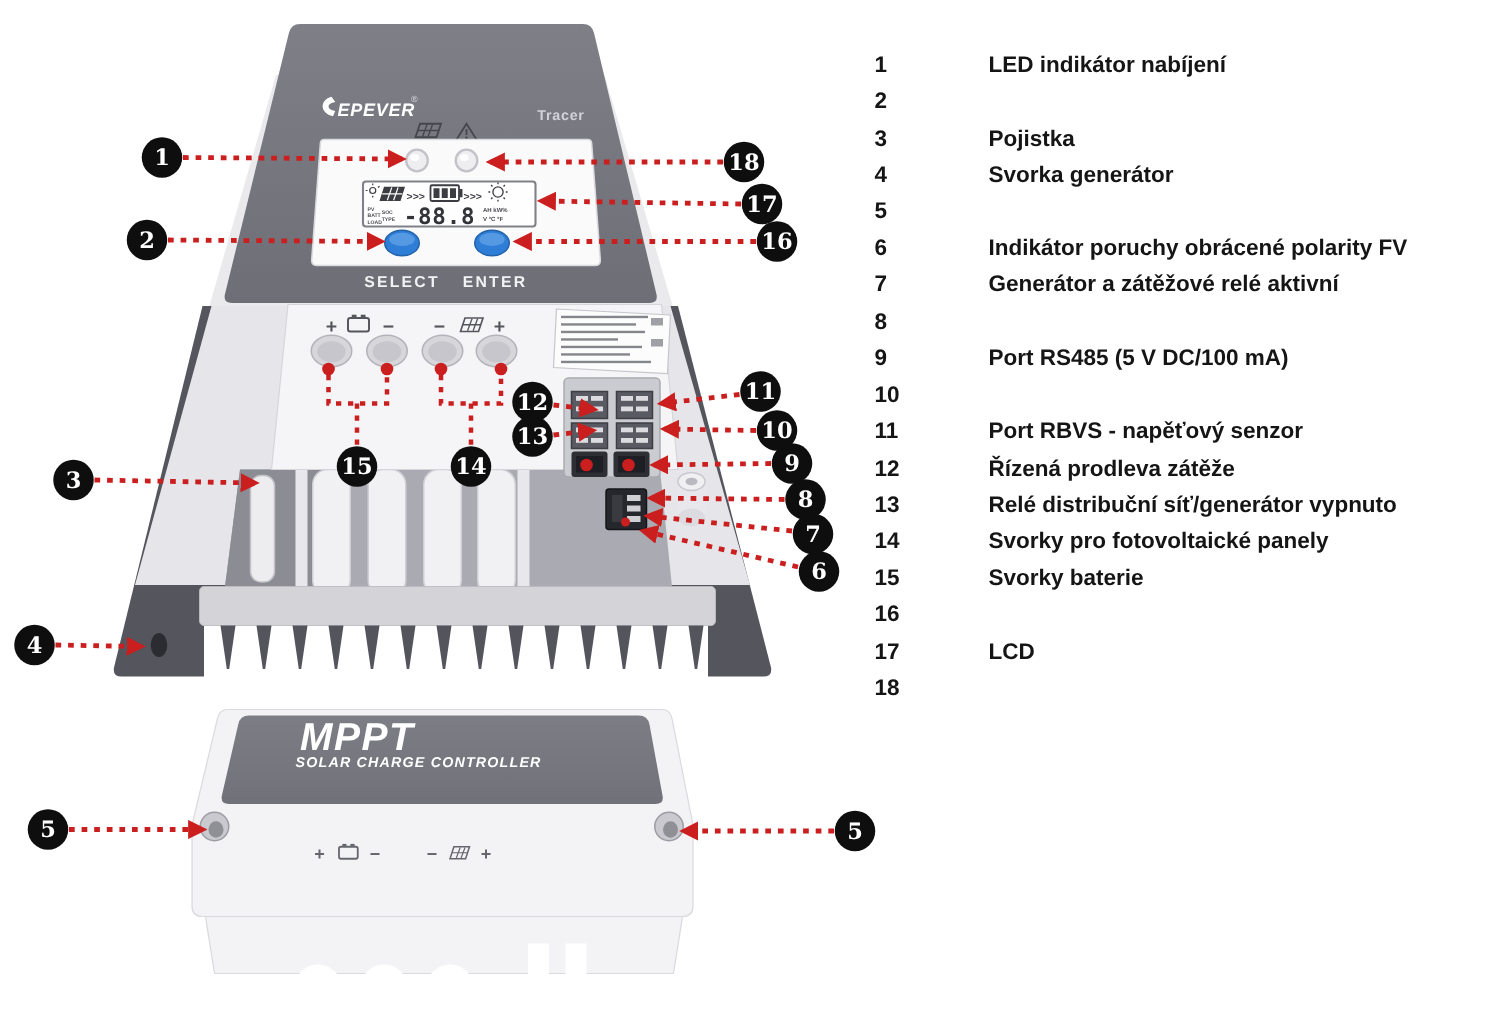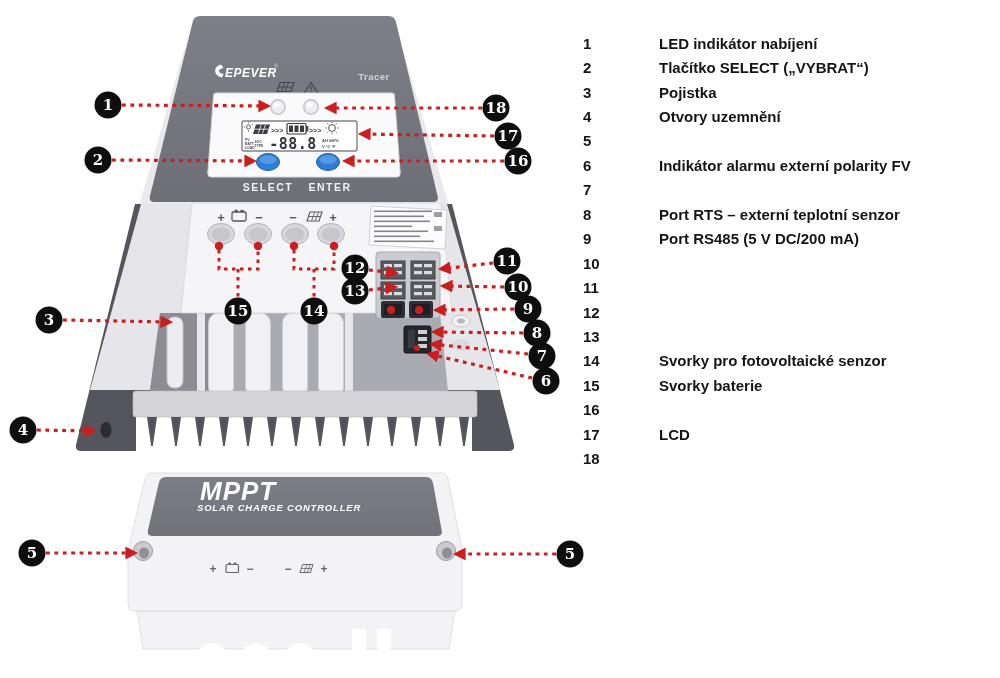--- a/index.html
+++ b/index.html
@@ -453,63 +453,65 @@
   </g>
 </svg>
 
 <div class="legend">
   <div class="row">
         <span class="num">1</span>
         <span class="lbl">LED indikátor nabíjení</span>
       </div>
   <div class="row">
         <span class="num">2</span>
-        <span class="lbl">Tlačítko SELECT („VYBRAT“)</span>
       </div>
   <div class="row">
         <span class="num">3</span>
         <span class="lbl">Pojistka</span>
       </div>
   <div class="row">
         <span class="num">4</span>
-        <span class="lbl">Otvory uzemnění</span>
+        <span class="lbl">Svorka generátor</span>
       </div>
   <div class="row">
         <span class="num">5</span>
       </div>
   <div class="row">
         <span class="num">6</span>
-        <span class="lbl">Indikátor alarmu externí polarity FV</span>
+        <span class="lbl">Indikátor poruchy obrácené polarity FV</span>
       </div>
   <div class="row">
         <span class="num">7</span>
+        <span class="lbl">Generátor a zátěžové relé aktivní</span>
       </div>
   <div class="row">
         <span class="num">8</span>
-        <span class="lbl">Port RTS – externí teplotní senzor</span>
       </div>
   <div class="row">
         <span class="num">9</span>
-        <span class="lbl">Port RS485 (5 V DC/200 mA)</span>
+        <span class="lbl">Port RS485 (5 V DC/100 mA)</span>
       </div>
   <div class="row">
         <span class="num">10</span>
       </div>
   <div class="row">
         <span class="num">11</span>
+        <span class="lbl">Port RBVS - napěťový senzor</span>
       </div>
   <div class="row">
         <span class="num">12</span>
+        <span class="lbl">Řízená prodleva zátěže</span>
       </div>
   <div class="row">
         <span class="num">13</span>
+        <span class="lbl">Relé distribuční síť/generátor vypnuto</span>
       </div>
   <div class="row">
         <span class="num">14</span>
-        <span class="lbl">Svorky pro fotovoltaické senzor</span>
+        <span class="lbl">Svorky pro fotovoltaické panely</span>
       </div>
   <div class="row">
         <span class="num">15</span>
         <span class="lbl">Svorky baterie</span>
       </div>
   <div class="row">
         <span class="num">16</span>
       </div>
   <div class="row">
         <span class="num">17</span>

